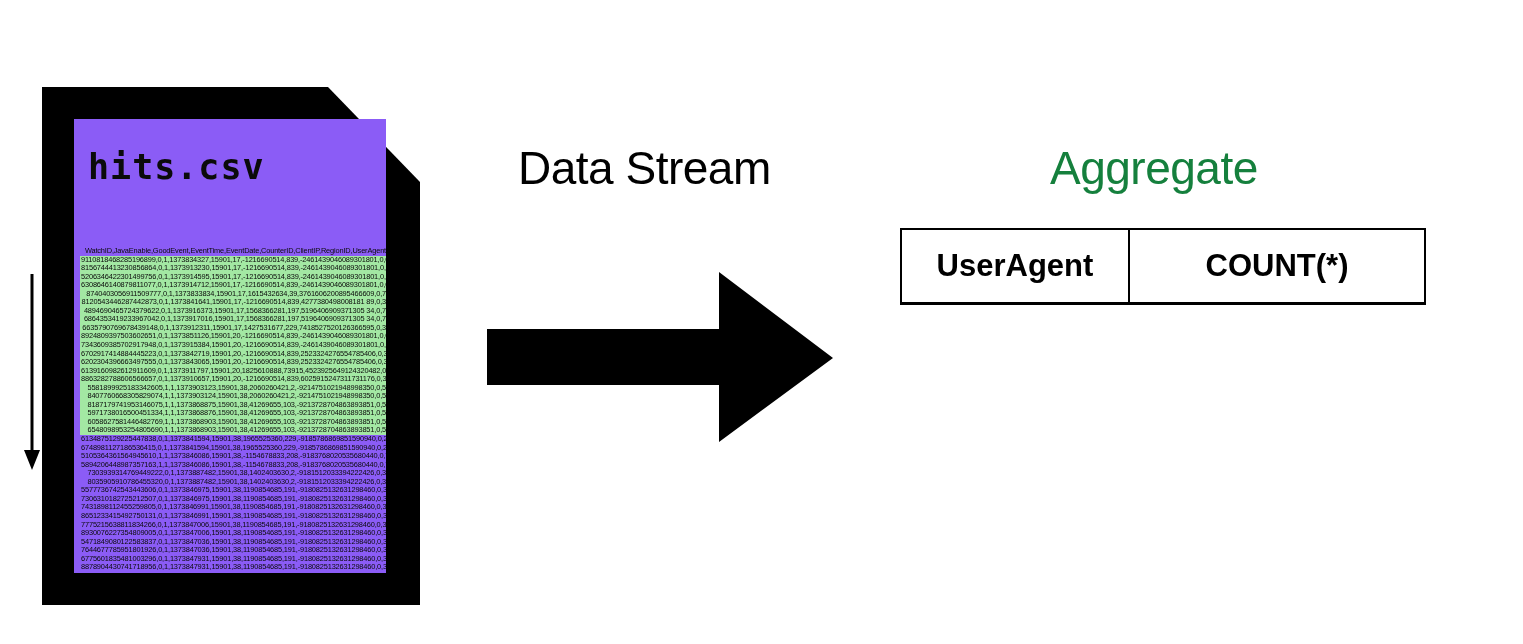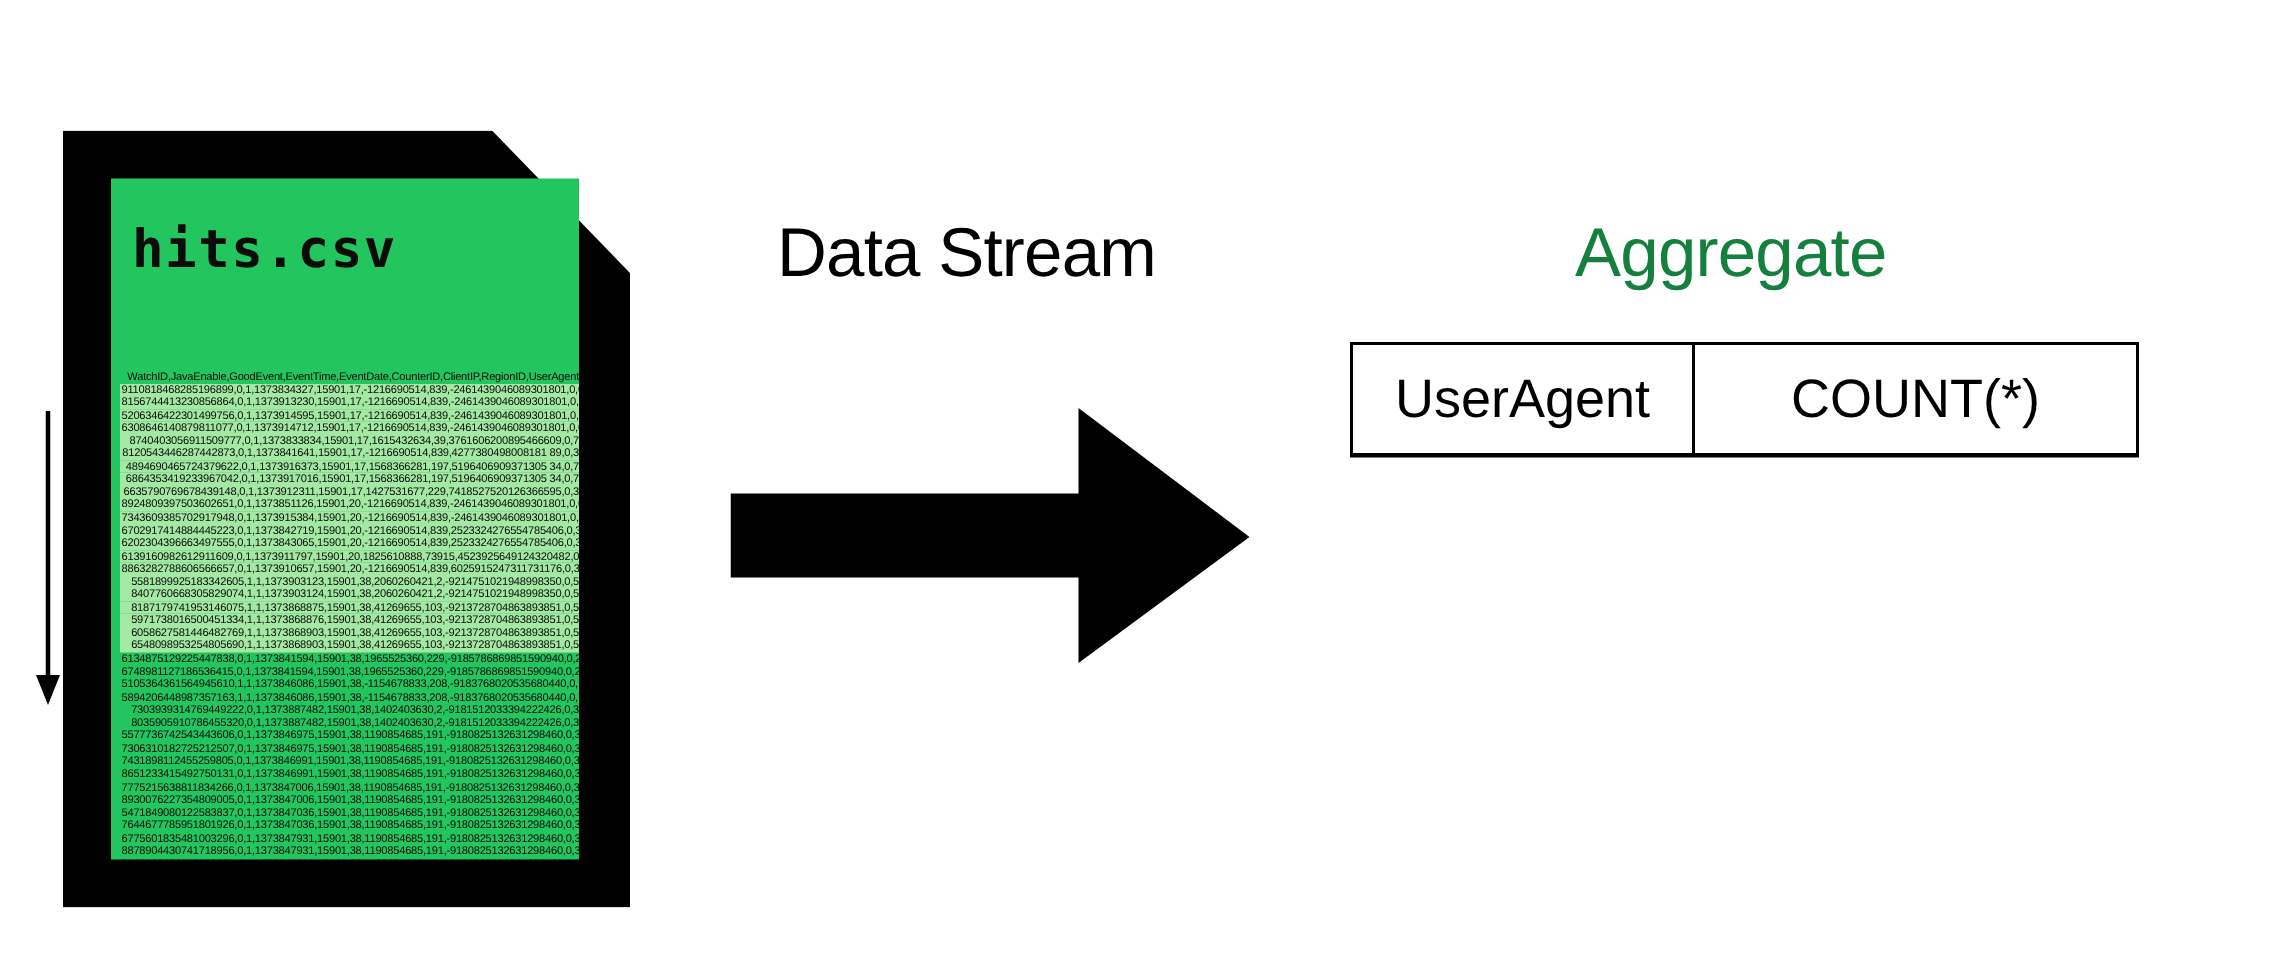--- a/index.html
+++ b/index.html
@@ -39,21 +39,21 @@
     background: #000000;
     -webkit-clip-path: polygon(0 0, 286px 0, 378px 95px, 378px 518px, 0 518px);
     clip-path: polygon(0 0, 286px 0, 378px 95px, 378px 518px, 0 518px);
   }
   #doc-page {
     position: absolute;
     left: 32px;
     top: 32px;
     width: 312px;
     height: 454px;
-    background: #22c55e;
+    background: #8b5cf6;
     overflow: hidden;
   }
   #doc-filename {
     position: absolute;
     left: 14px;
     top: 28px;
     font-family: "DejaVu Sans Mono", "Liberation Mono", monospace;
     font-weight: bold;
     font-size: 35px;
     letter-spacing: 1px;
@@ -123,22 +123,22 @@
   }
   #agg-table td, #agg-table th {
     border: 2px solid #000000;
     text-align: center;
     vertical-align: middle;
     color: #000000;
     padding: 0;
   }
   #agg-table thead th {
     height: 72px;
-    font-size: 36px;
-    font-weight: normal;
+    font-size: 31px;
+    font-weight: bold;
     border-bottom-width: 3px;
     border-radius: 10px;
   }
   #agg-table tbody td {
     height: 66px;
     font-size: 30px;
   }
   #agg-table tbody td.label-cell {
     font-weight: bold;
     font-size: 31px;

